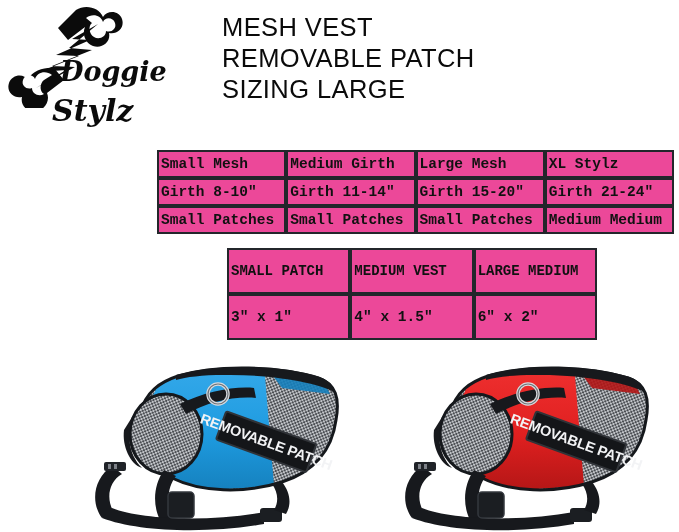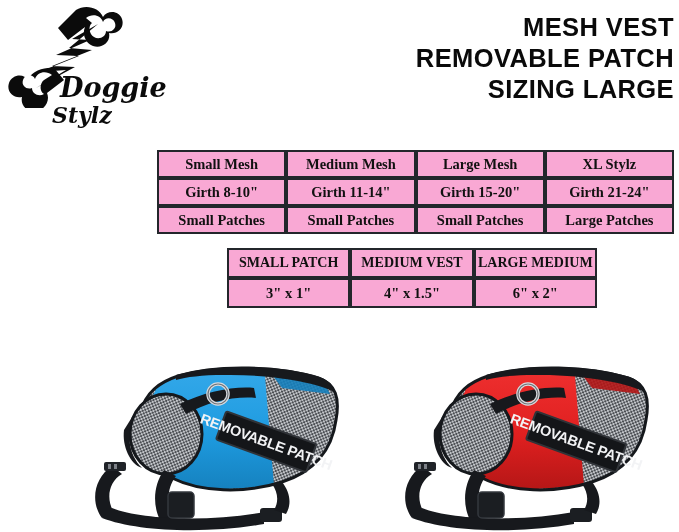--- a/index.html
+++ b/index.html
@@ -27,63 +27,62 @@
   #logo-mark {
     position: absolute;
     left: 2px;
     top: 2px;
     width: 120px;
     height: 102px;
   }
   #logo-wordmark {
     position: absolute;
     left: 56px;
-    top: 70px;
+    top: 54px;
     width: 132px;
     height: 72px;
     color: #0b0b0b;
     font-family: "DejaVu Serif", serif;
     font-weight: bold;
     font-style: italic;
     line-height: 1.02;
   }
   .logo-line-1 { font-size: 27px; letter-spacing: 0px; display: block; }
-  .logo-line-2 { font-size: 22px; letter-spacing: 0px; display: block; margin-left: -8px; margin-top: 2px; }
+  .logo-line-2 { font-size: 30px; letter-spacing: 0px; display: block; margin-left: -8px; margin-top: 10px; }
 
   
   #chart-title {
     position: absolute;
     left: 222px;
     top: 12px;
     width: 452px;
-    text-align: right;
+    text-align: left;
     color: #0a0a0a;
     font-family: "Liberation Sans", sans-serif;
-    font-weight: bold;
+    font-weight: normal;
     font-size: 25.5px;
     line-height: 31px;
     letter-spacing: 0.4px;
   }
   #chart-title span { display: block; }
 
   
   .sz-table {
     position: absolute;
     border-collapse: separate;
     border-spacing: 0;
     background: #23262b;
     table-layout: fixed;
   }
   .sz-table td {
-    background: #f9a8d4;
+    background: #ec4899;
     border: 2.5px solid #23262b;
-    text-align: center;
     vertical-align: middle;
     color: #111111;
-    font-family: Liberation Serif, serif;
+    font-family: Liberation Mono, monospace;
     font-weight: bold;
     white-space: nowrap;
     overflow: hidden;
   }
 
   #mesh-table {
     left: 157px;
     top: 150px;
     width: 517px;
   }
@@ -94,21 +93,21 @@
   }
 
   #patch-table {
     left: 227px;
     top: 248px;
     width: 370px;
   }
   #patch-table td {
     height: 26px;
     font-size: 14px;
-    padding: 0 2px;
+    padding: 8px 2px;
   }
   #patch-table tr.dims td { font-size: 14.5px; }
 
   
   #product-row {
     position: absolute;
     left: 0;
     top: 358px;
     width: 679px;
     height: 174px;
@@ -157,35 +156,35 @@
 <div id="chart-title">
   <span>MESH VEST</span>
   <span>REMOVABLE PATCH</span>
   <span>SIZING LARGE</span>
 </div>
 
 <table class="sz-table" id="mesh-table">
   <tbody>
       <tr>
     <td>Small Mesh</td>
-    <td>Medium Mesh</td>
+    <td>Medium Girth</td>
     <td>Large Mesh</td>
     <td>XL Stylz</td>
   </tr>
   <tr>
     <td>Girth 8-10"</td>
     <td>Girth 11-14"</td>
     <td>Girth 15-20"</td>
     <td>Girth 21-24"</td>
   </tr>
   <tr>
     <td>Small Patches</td>
     <td>Small Patches</td>
     <td>Small Patches</td>
-    <td>Large Patches</td>
+    <td>Medium Medium</td>
   </tr>
 </tbody>
   </table>
 
 <table class="sz-table" id="patch-table">
   <tbody>
       <tr>
     <td>SMALL PATCH</td>
     <td>MEDIUM VEST</td>
     <td>LARGE MEDIUM</td>

